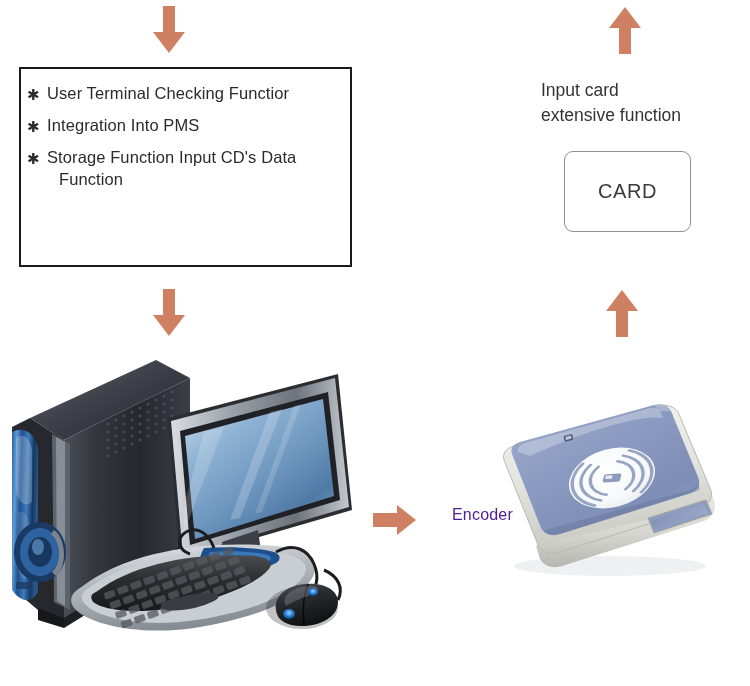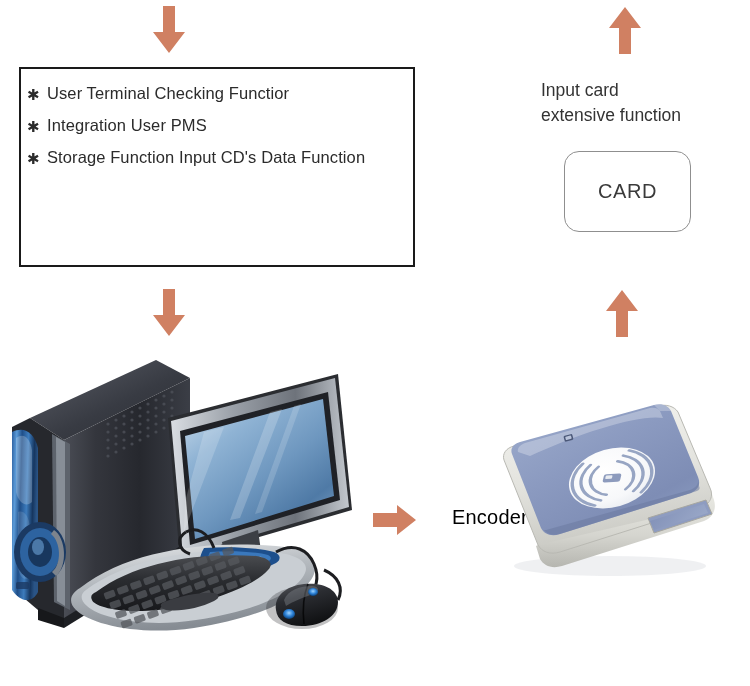--- a/index.html
+++ b/index.html
@@ -19,21 +19,21 @@
   .abs { position: absolute; }
 
   
   .arrow { position: absolute; }
   .arrow svg { display: block; }
 
   
   #feature-box {
     left: 19px;
     top: 67px;
-    width: 396px;
+    width: 333px;
     height: 200px;
     border: 2px solid #1a1a1a;
     box-sizing: border-box;
     background: #ffffff;
   }
   #feature-list {
     list-style: none;
     margin: 0;
     padding: 14px 10px 0 22px;
   }
@@ -64,38 +64,38 @@
     white-space: pre-line;
   }
 
   
   #card-box {
     left: 564px;
     top: 151px;
     width: 125px;
     height: 79px;
     border: 1.6px solid #8f8f8f;
-    border-radius: 15px;
+    border-radius: 9px;
     background: #ffffff;
     display: flex;
     align-items: center;
     justify-content: center;
   }
   #card-box .card-text {
     font-size: 20px;
     color: #3a3a3a;
     letter-spacing: 0.6px;
   }
 
   
   #encoder-label {
     left: 452px;
     top: 506px;
-    font-size: 20px;
-    color: #000000;
+    font-size: 16px;
+    color: #4c1d95;
     letter-spacing: 0.2px;
   }
 
   
   #computer-illustration {
     left: 8px;
     top: 352px;
     width: 360px;
     height: 300px;
   }
@@ -121,21 +121,21 @@
     <polygon points="17,1 33,22 23,22 23,48 11,48 11,22 1,22" fill="#d08062"></polygon>
   </svg>
 </div>
 
 <div class="abs" id="feature-box">
   <ul id="feature-list">
     <li>
       <span class="bullet">✱</span><span>User Terminal Checking Functior</span>
     </li>
     <li>
-      <span class="bullet">✱</span><span>Integration User PMS</span>
+      <span class="bullet">✱</span><span>Integration Into PMS</span>
     </li>
     <li>
       <span class="bullet">✱</span><span>Storage Function Input CD's Data Function</span>
     </li>
   </ul>
 </div>
 
 <div class="abs" id="smartcard-label">Input card
 extensive function</div>
 

